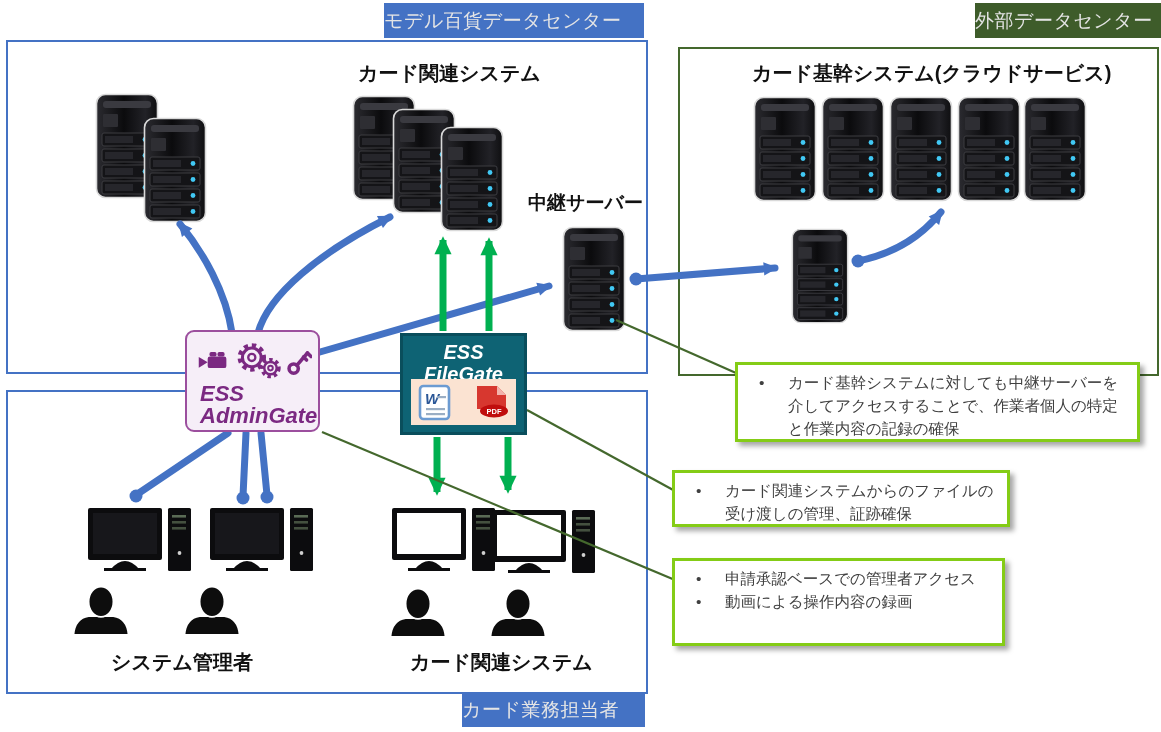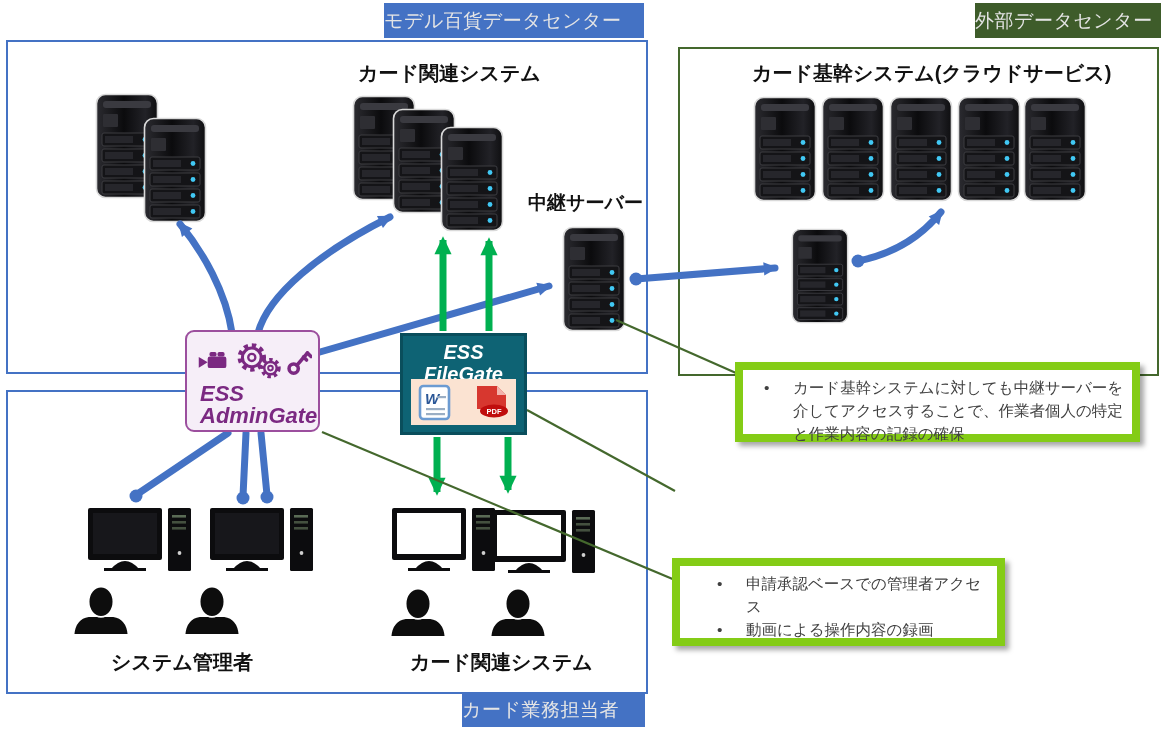--- a/index.html
+++ b/index.html
@@ -20,21 +20,21 @@
   .admingate{position:absolute;left:185px;top:330px;width:135px;height:102px;background:#F6EEF8;
              border:2.5px solid #9C4F9E;border-radius:9px;z-index:5;box-sizing:border-box;}
   .ag-icons{display:flex;align-items:center;gap:5px;padding:8px 6px 0 10px;}
   .ag-text{padding:1px 0 0 13px;line-height:1.02;font-size:22px;font-weight:bold;font-style:italic;color:#7B2982;}
   .filegate{position:absolute;left:400px;top:333px;width:127px;height:102px;background:#0E6374;
             border:3px solid #0A4E5C;z-index:5;box-sizing:border-box;}
   .fg-text{text-align:center;padding-top:5px;line-height:1.1;font-size:20px;font-weight:bold;font-style:italic;color:#fff;}
   .fg-files{position:absolute;left:8px;right:8px;bottom:7px;height:46px;background:#FBE3D2;
             display:flex;align-items:center;justify-content:center;gap:20px;}
   
-  .note{position:absolute;background:#fff;border:8px solid #84cc16;z-index:6;box-sizing:border-box;
+  .note{position:absolute;background:#fff;border:3px solid #84cc16;z-index:6;box-sizing:border-box;
         box-shadow:4px 4px 5px rgba(0,0,0,.35);color:#404040;font-size:15.5px;line-height:1.48;}
   .note ul{list-style:none;margin:7px 8px 7px 0;padding:0;}
   .note li{position:relative;padding-left:50px;}
   .note li::before{content:"\2022";position:absolute;left:21px;top:0;}
   .hidden-defs{position:absolute;width:0;height:0;overflow:hidden;}
 </style>
 </head>
 <body>
 
 <svg class="hidden-defs" aria-hidden="true">
@@ -274,20 +274,25 @@
         <text x="14.5" y="29" font-size="7.5" font-weight="bold" fill="#ffffff">PDF</text>
       </svg>
     </div>
   </div>
 
   <div class="note" style="left:735px;top:362px;width:405px;height:80px;">
     <ul>
       <li>カード基幹システムに対しても中継サーバーを介してアクセスすることで、作業者個人の特定と作業内容の記録の確保</li>
     </ul>
   </div>
-  <div class="note" style="left:672px;top:558px;width:333px;height:88px;padding-left:16px;">
+  <div class="note" style="left:672px;top:470px;width:338px;height:57px;">
+    <ul>
+      <li>カード関連システムからのファイルの受け渡しの管理、証跡確保</li>
+    </ul>
+  </div>
+  <div class="note" style="left:672px;top:558px;width:333px;height:88px;">
     <ul>
       <li>申請承認ベースでの管理者アクセス</li>
       <li>動画による操作内容の録画</li>
     </ul>
   </div>
 
 </div>
 
 </body></html>

